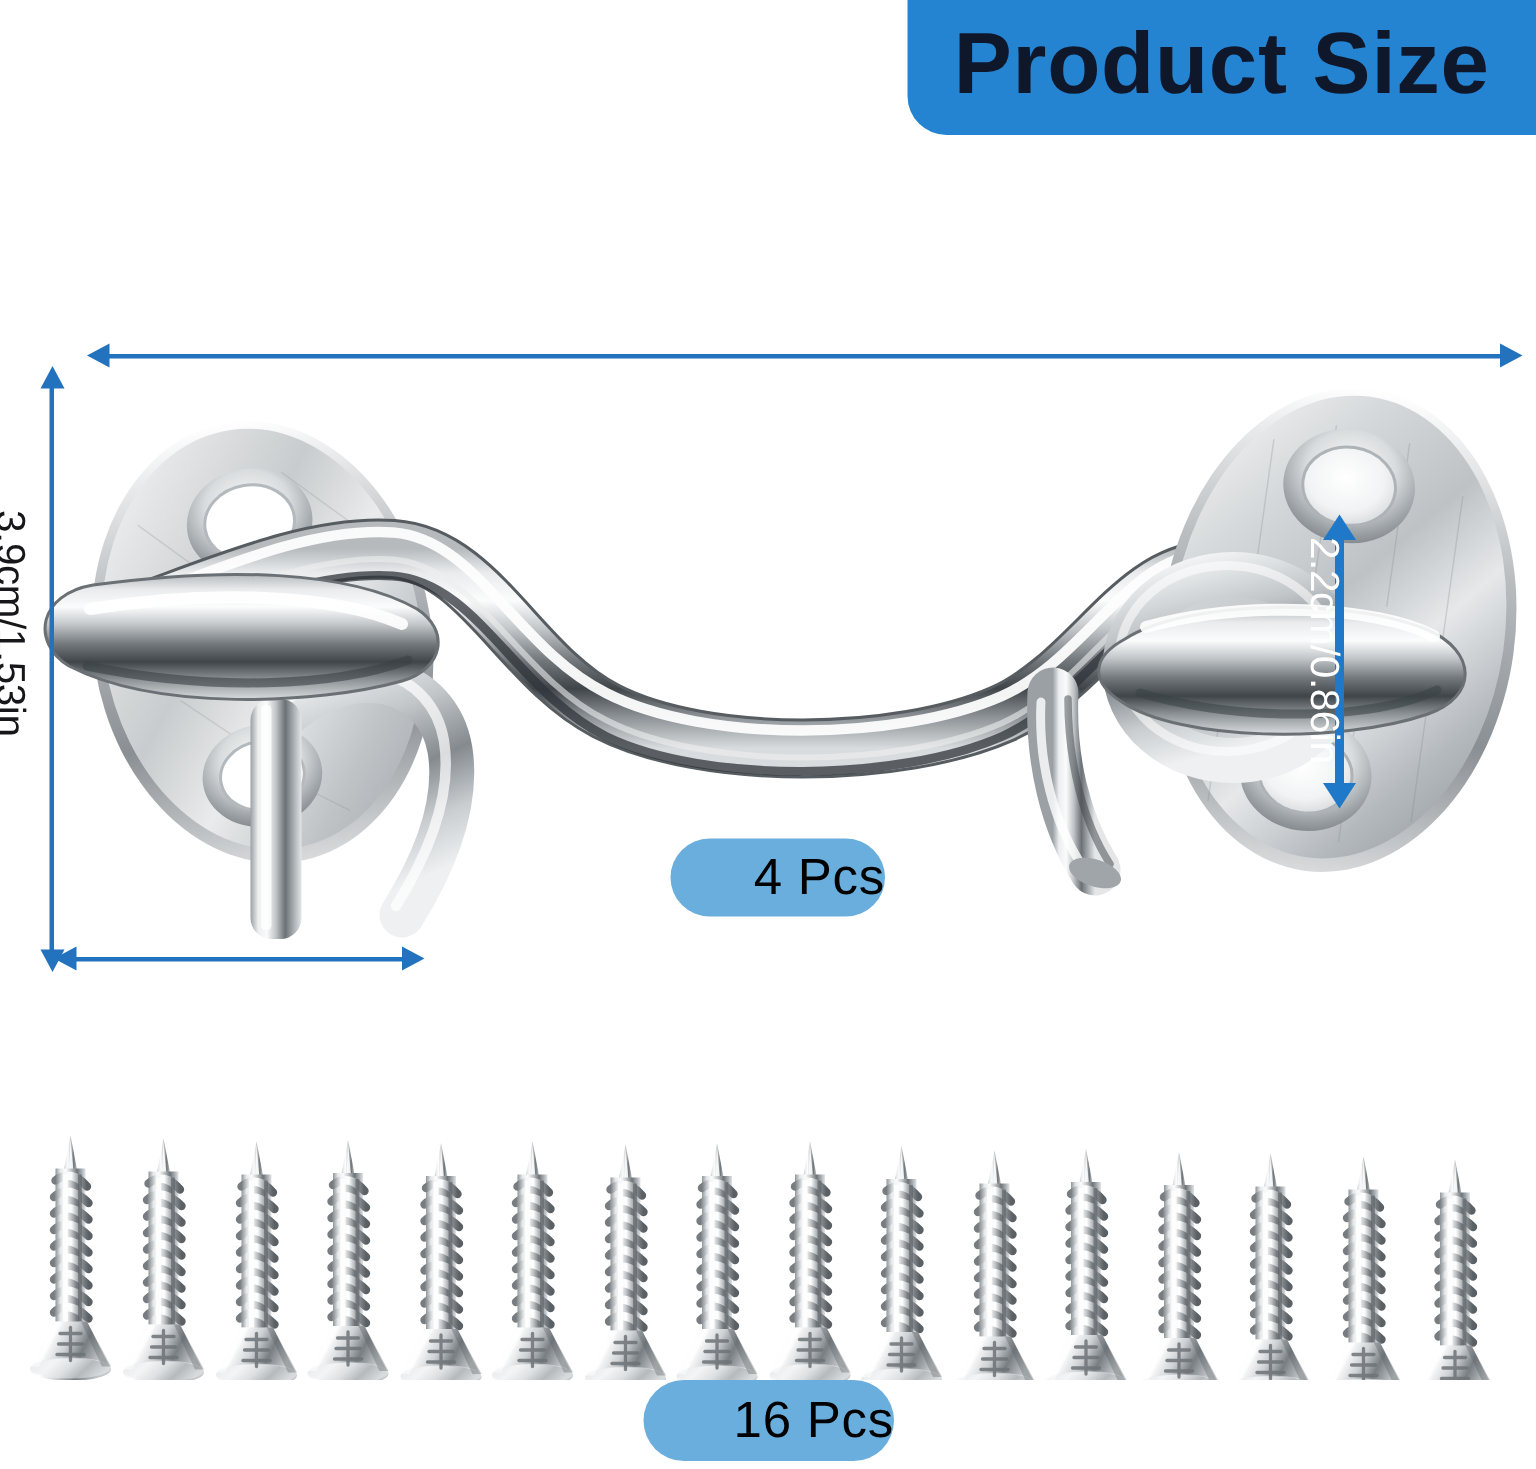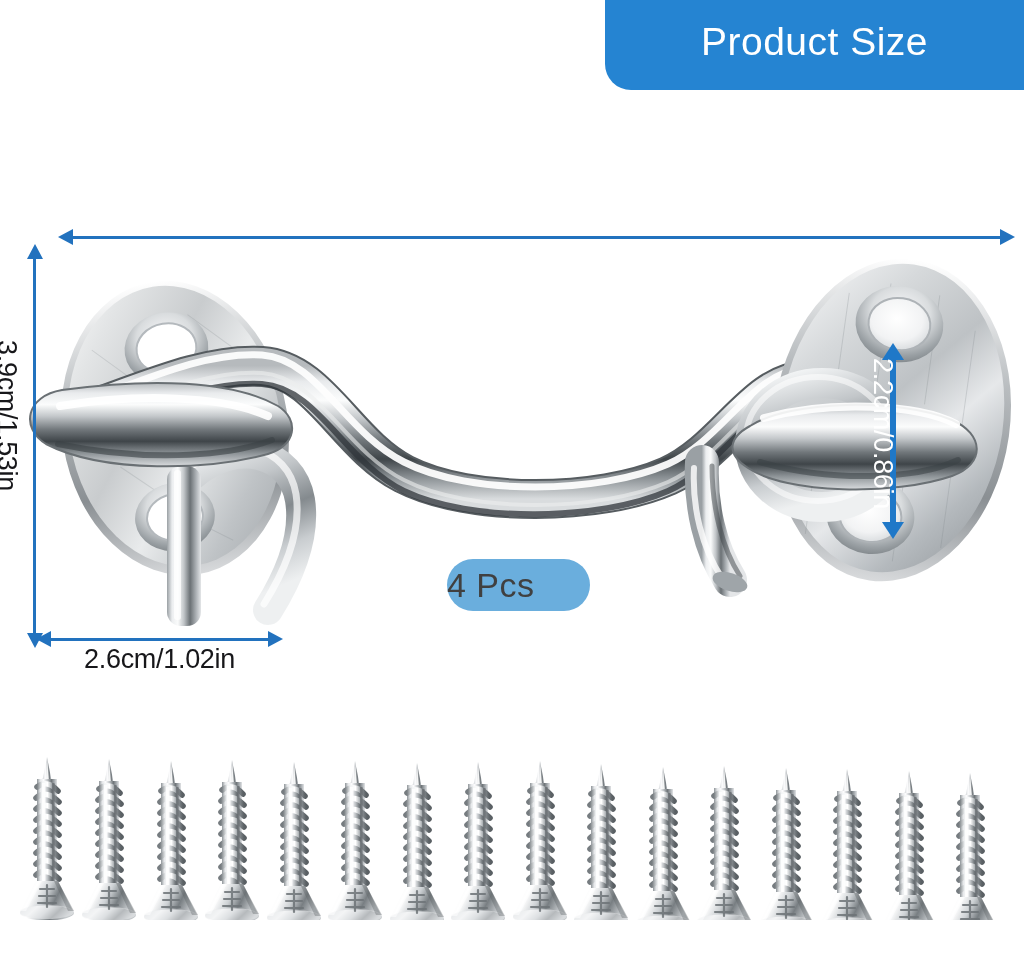--- a/index.html
+++ b/index.html
@@ -25,23 +25,23 @@
     height: 90px;
     background: #2584d2;
     border-bottom-left-radius: 26px;
     display: flex;
     align-items: center;
     justify-content: center;
     box-sizing: border-box;
     padding-bottom: 6px;
   }
   .banner-text {
-    color: #ffffff;
-    font-size: 39px;
-    font-weight: 400;
+    color: #0f172a;
+    font-size: 58px;
+    font-weight: 700;
     letter-spacing: 0.5px;
     white-space: nowrap;
   }
 
   
   .dim-line-h {
     position: absolute;
     height: 3px;
     background: #2272be;
   }
@@ -108,22 +108,22 @@
     border-top: 17px solid #1f78c8;
   }
 
   
   .pill {
     position: absolute;
     background: #6aaedd;
     border-radius: 999px;
     display: flex;
     align-items: center;
-    justify-content: flex-start;
-    color: #404040;
+    justify-content: flex-end;
+    color: #000000;
     font-size: 34px;
     font-weight: 500;
     letter-spacing: 0.5px;
   }
 
   
   .hardware {
     position: absolute;
     left: 0;
     top: 230px;
@@ -328,21 +328,20 @@
   <div class="arrow arrow-right" style="left:1000px; top:229px;"></div>
 
   <div class="dim-line-v" style="left:33px; top:258px; height:378px;"></div>
   <div class="arrow arrow-up" style="left:27px; top:244px;"></div>
   <div class="arrow arrow-down" style="left:27px; top:633px;"></div>
   <div class="dim-label rot-cw" style="left:22px; top:340px;">3.9cm/1.53in</div>
 
   <div class="dim-line-h" style="left:46px; top:638px; width:228px;"></div>
   <div class="arrow arrow-left" style="left:36px; top:631px;"></div>
   <div class="arrow arrow-right" style="left:268px; top:631px;"></div>
-  <div class="dim-label" style="left:84px; top:644px;">2.6cm/1.02in</div>
 
   <div class="dim-line-v dim-strong" style="left:890px; top:358px; height:168px;"></div>
   <div class="arrow arrow-up-strong" style="left:882px; top:343px;"></div>
   <div class="arrow arrow-down-strong" style="left:882px; top:522px;"></div>
   <div class="dim-label dim-label-white rot-cw" style="left:898px; top:358px;">2.2cm/0.86in</div>
 
   <div class="pill" style="left:447px; top:559px; width:143px; height:52px;">
     <span>4 Pcs</span>
   </div>
 
@@ -455,14 +454,17 @@
         </g>
       <g>
           <use href="#screw" x="909" y="26"></use>
         </g>
       <g>
           <use href="#screw" x="970" y="28"></use>
         </g>
     </svg>
   </div>
 
+  <div class="pill" style="left:429px; top:920px; width:167px; height:54px;">
+    <span>16 Pcs</span>
+  </div>
 
 </div>
 
 </body></html>

